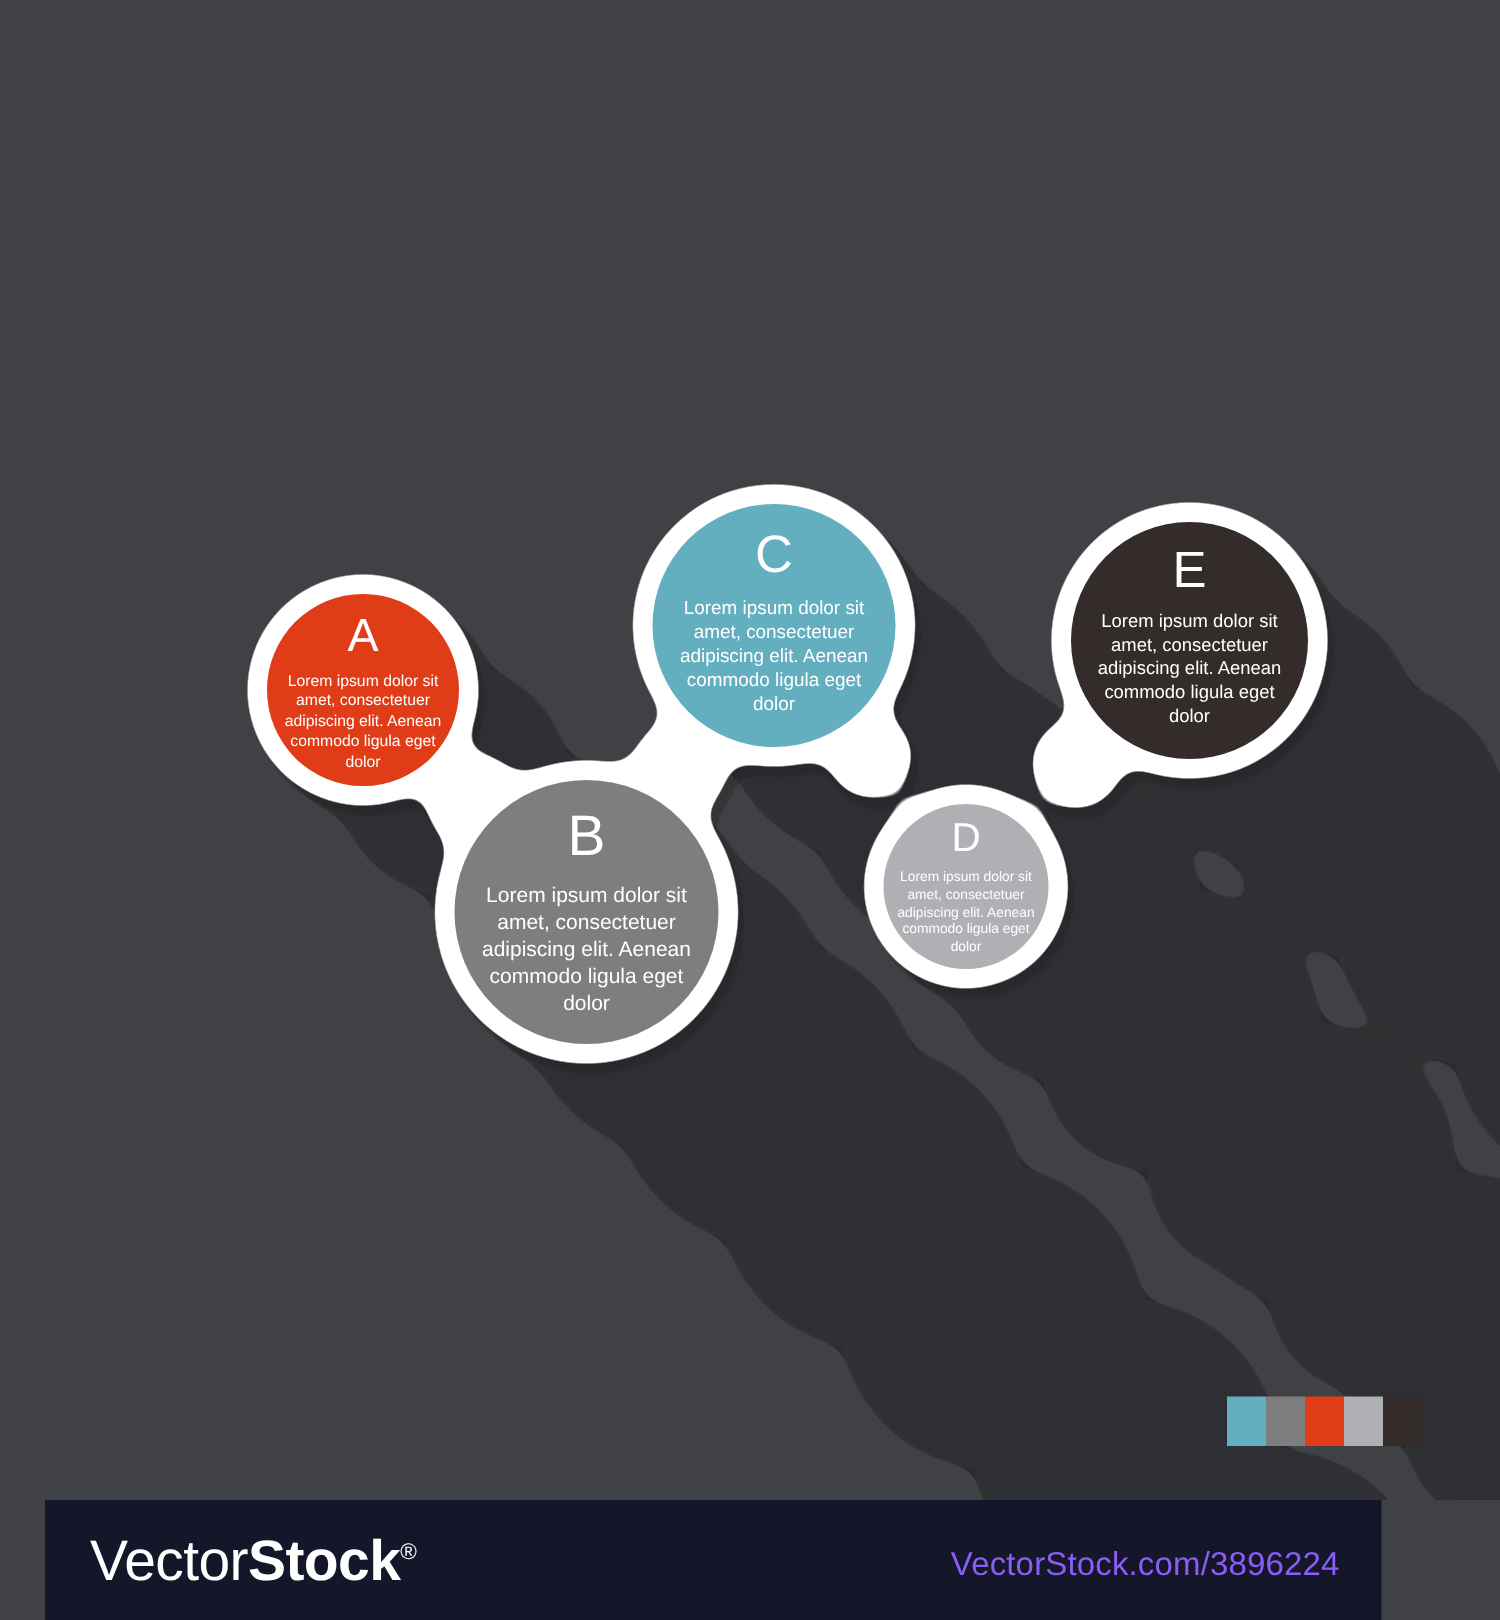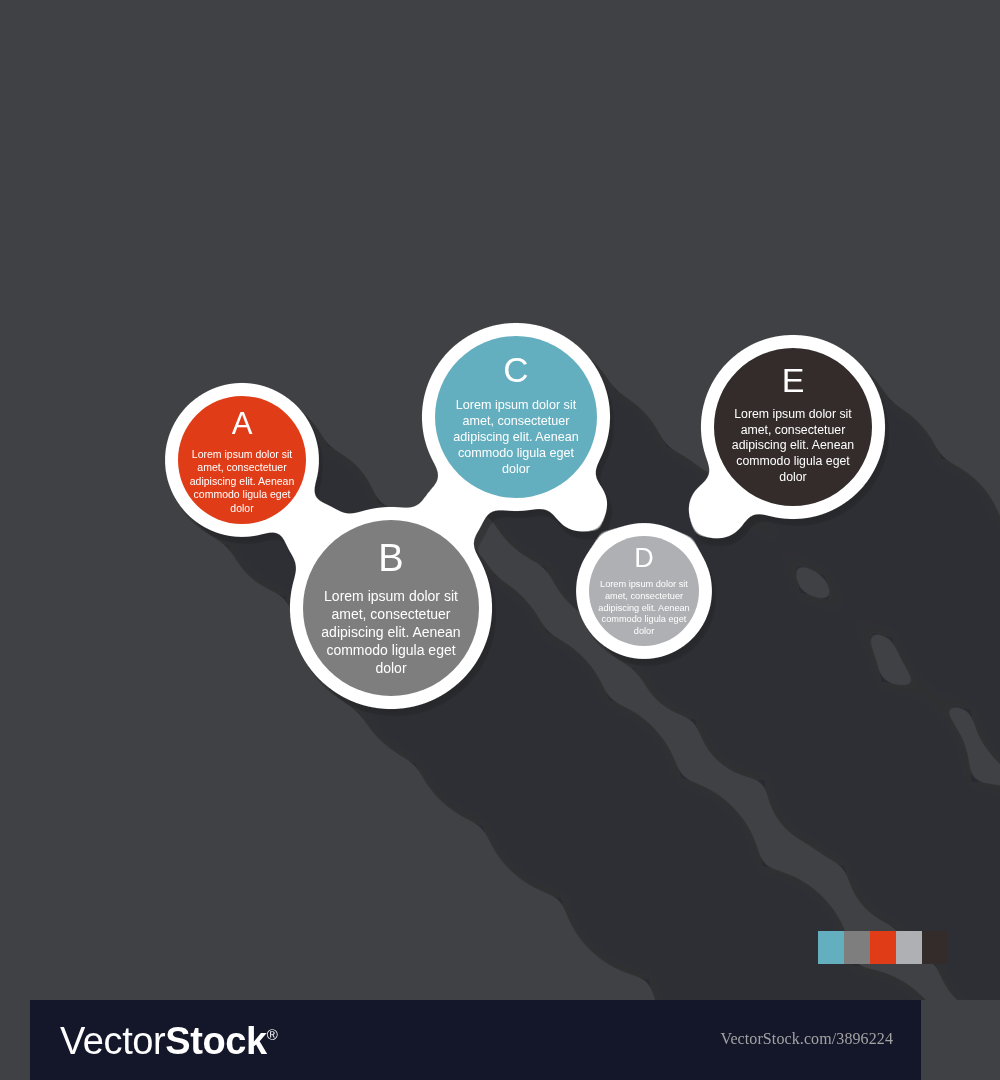--- a/index.html
+++ b/index.html
@@ -112,25 +112,24 @@
   #brand .bold { font-weight: 700; }
   #brand .reg {
     font-size: 15px;
     vertical-align: super;
     font-weight: 400;
   }
   #site-url {
     position: absolute;
     right: 28px;
     top: 30px;
-    font-size: 16px;
-    color: #a3a3a3;
+    font-size: 22px;
+    color: #8b5cf6;
     letter-spacing: 0.1px;
     white-space: nowrap;
-    font-family: Liberation Serif, serif;
   }
 </style>
 </head>
 <body style="background: rgb(64, 65, 68);">
 
 <svg id="canvas" viewBox="0 0 1000 1080" xmlns="http://www.w3.org/2000/svg">
   <defs>
 
     <filter id="goo" x="-25%" y="-25%" width="150%" height="150%">
       <feGaussianBlur in="SourceGraphic" stdDeviation="9" result="blur"></feGaussianBlur>

